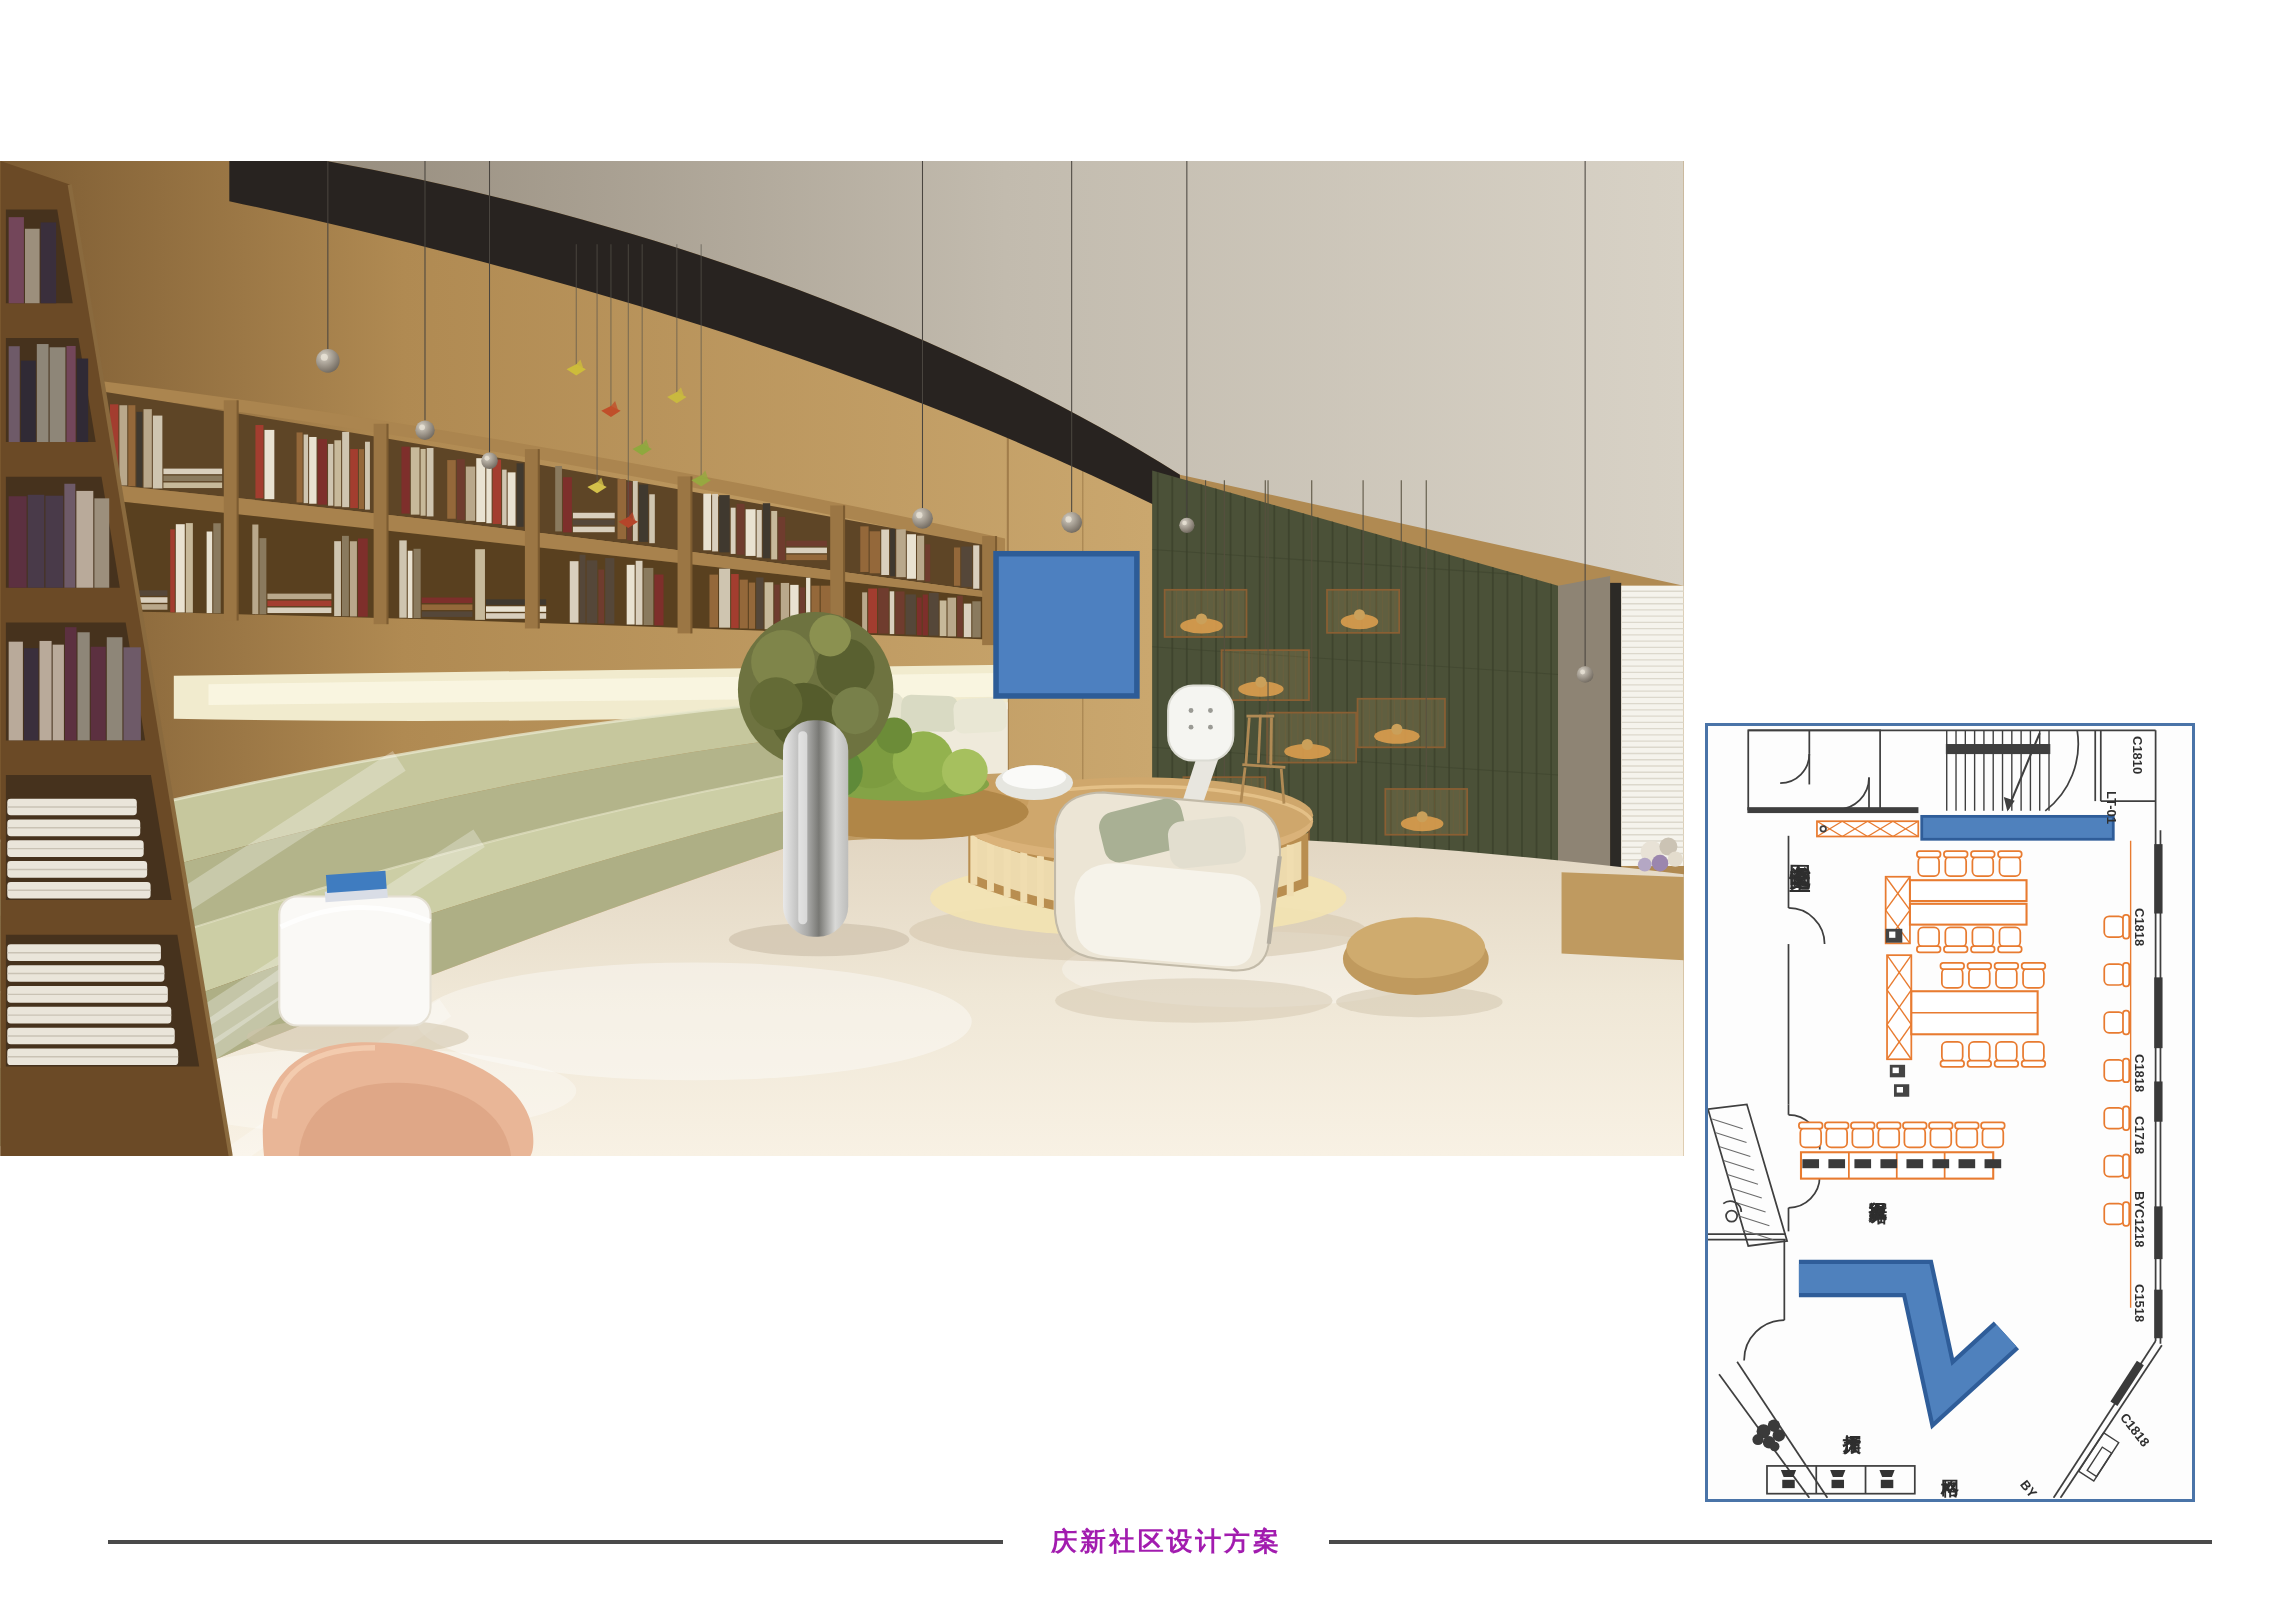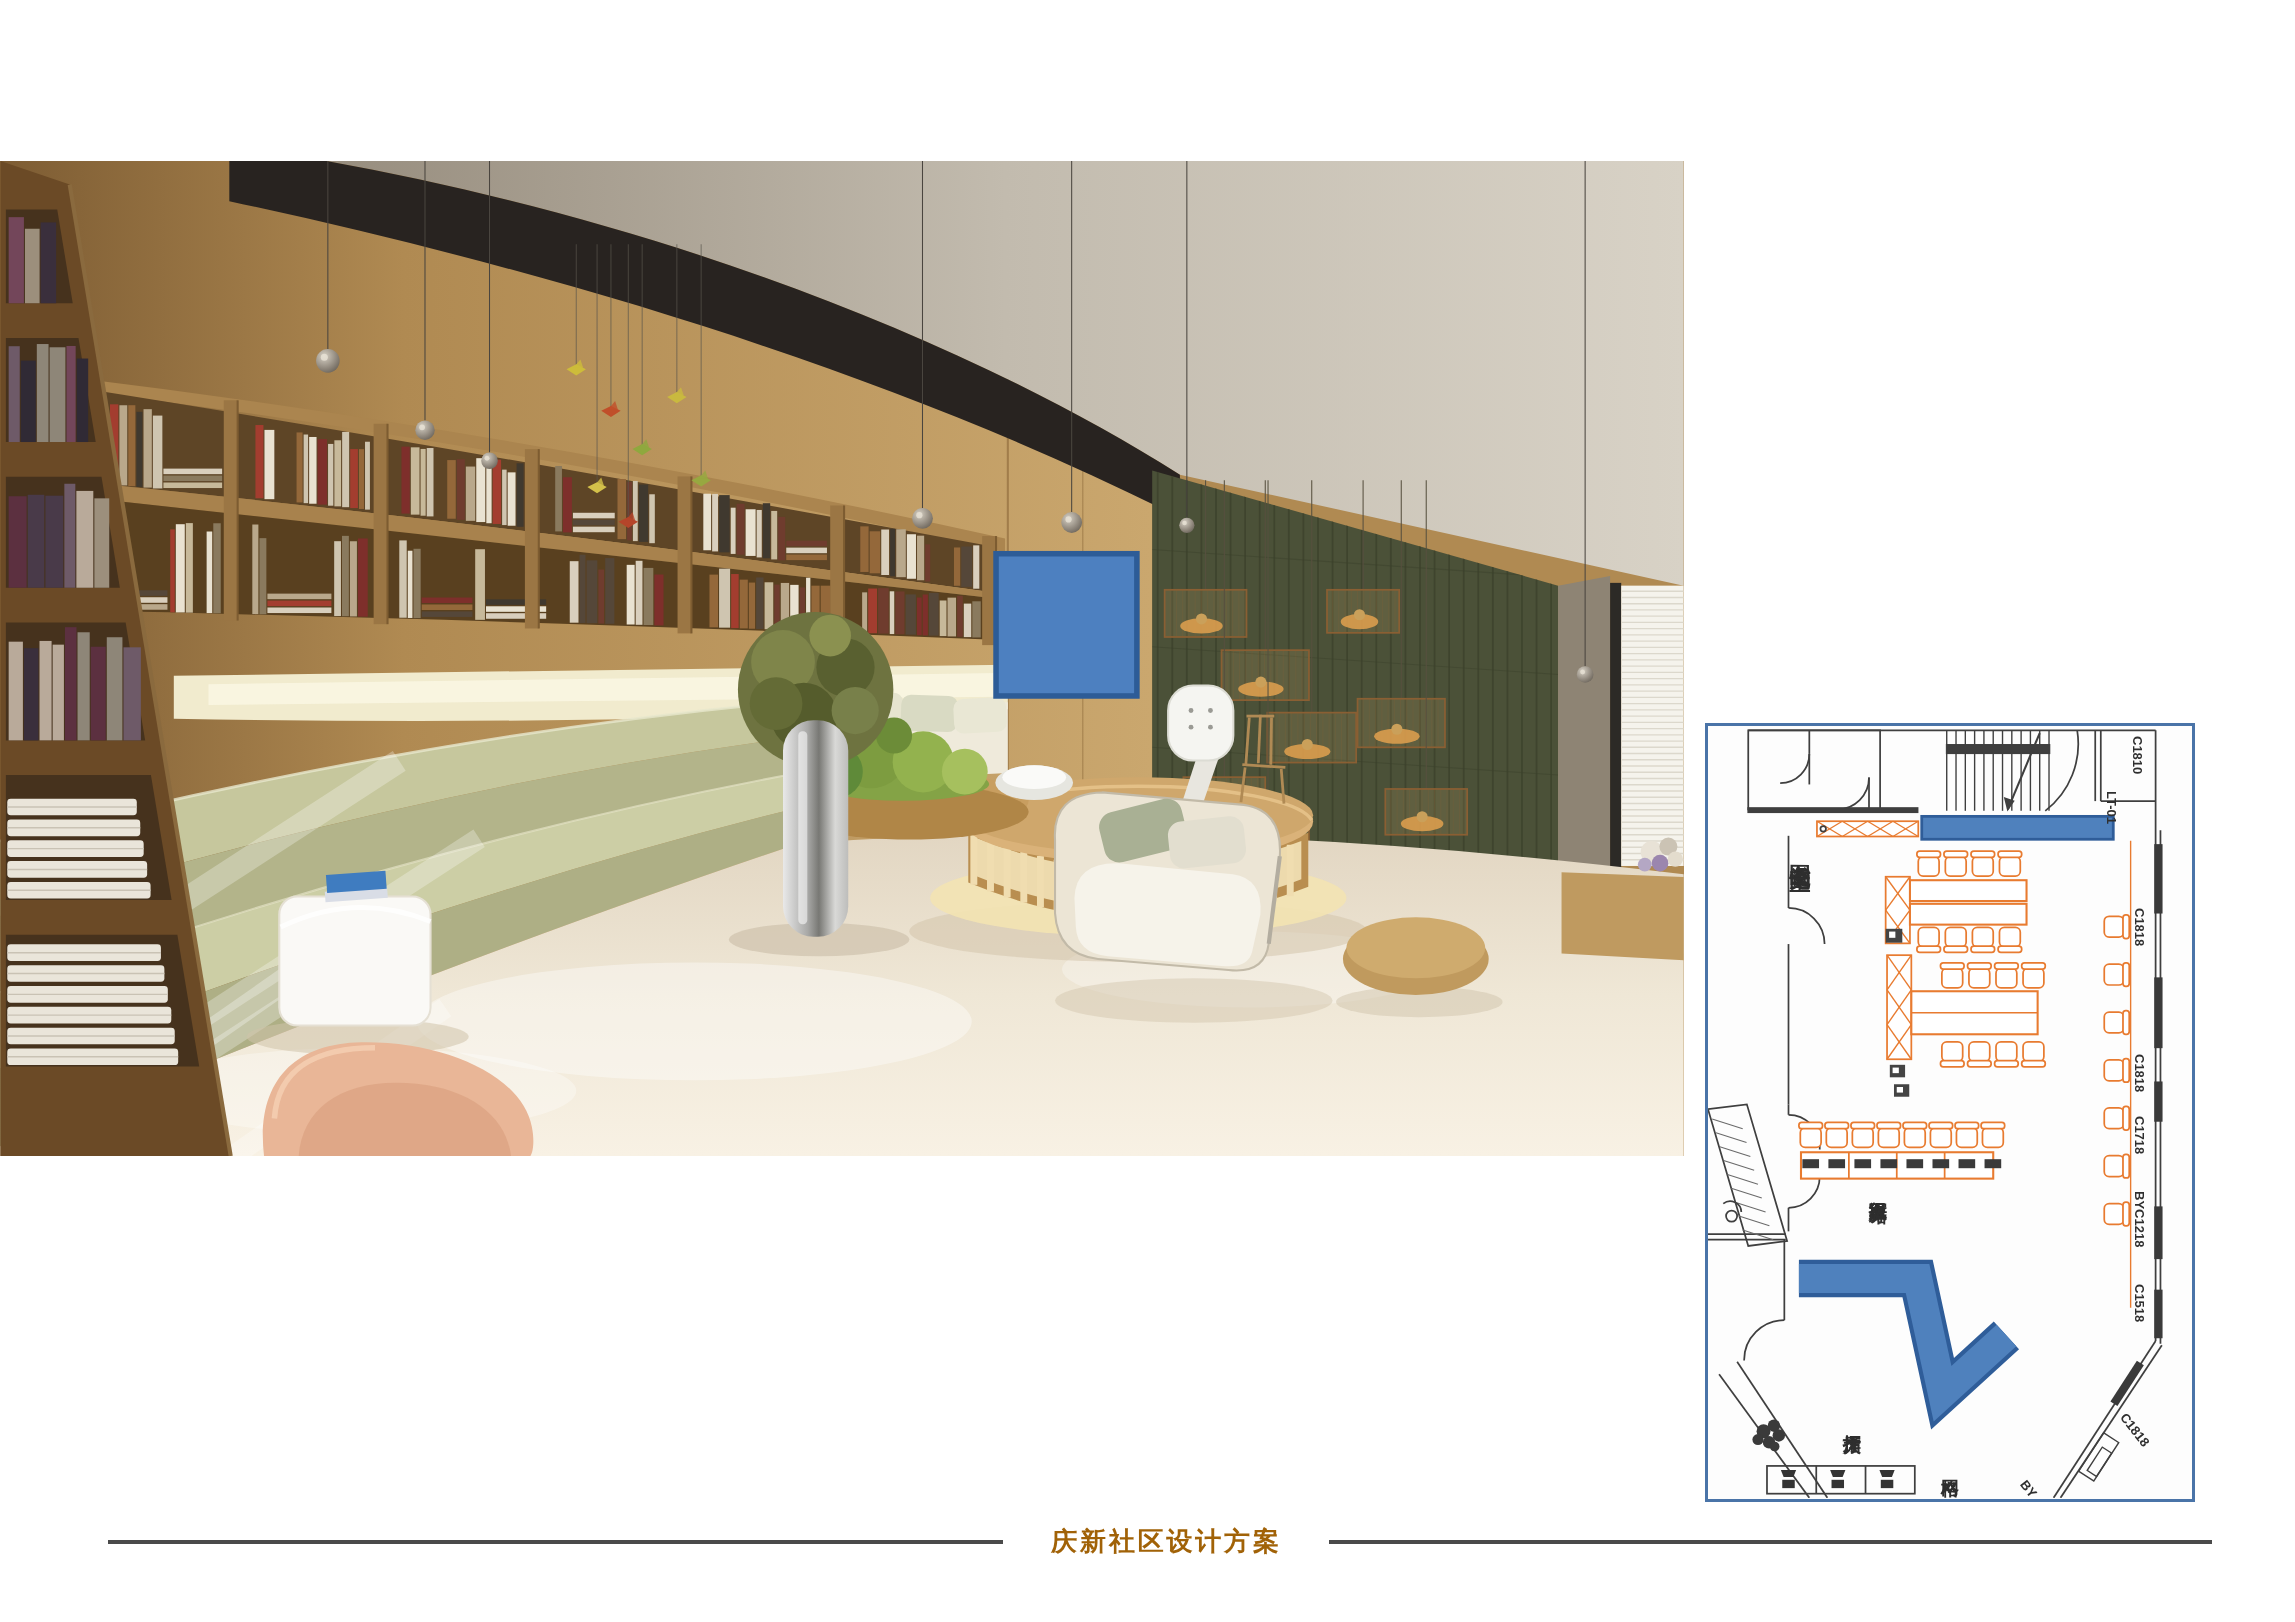--- a/index.html
+++ b/index.html
@@ -22,21 +22,21 @@
   .grid-label{left:233px;top:739px;font-size:18px;}
   .wlabel{position:absolute;font-weight:700;font-size:13px;color:#2f2f2f;transform-origin:0 0;transform:rotate(90deg);
           font-family:"Liberation Sans",sans-serif;white-space:nowrap;}
   .wlabel.diag{transform:rotate(52deg);}
 
   
   .title-rule{position:absolute;height:3.5px;background:#4a4a4a;}
   .rule-left{left:108px;top:1540px;width:895px;}
   .rule-right{left:1329px;top:1540px;width:883px;}
   .page-title{position:absolute;left:1000px;top:1524px;width:333px;text-align:center;
-              font-family:"DejaVu Serif",serif;font-weight:600;font-size:26px;color:#a16207;letter-spacing:2.8px;}
+              font-family:"DejaVu Serif",serif;font-weight:600;font-size:26px;color:#a21caf;letter-spacing:2.8px;}
 </style>
 </head>
 <body>
 
 <div class="page">
 
   <div class="photo">
     <svg width="1684" height="995" viewBox="0 0 2426 1434">
       <defs>
         <linearGradient id="gWood" x1="0" y1="0" x2="1" y2="0">

